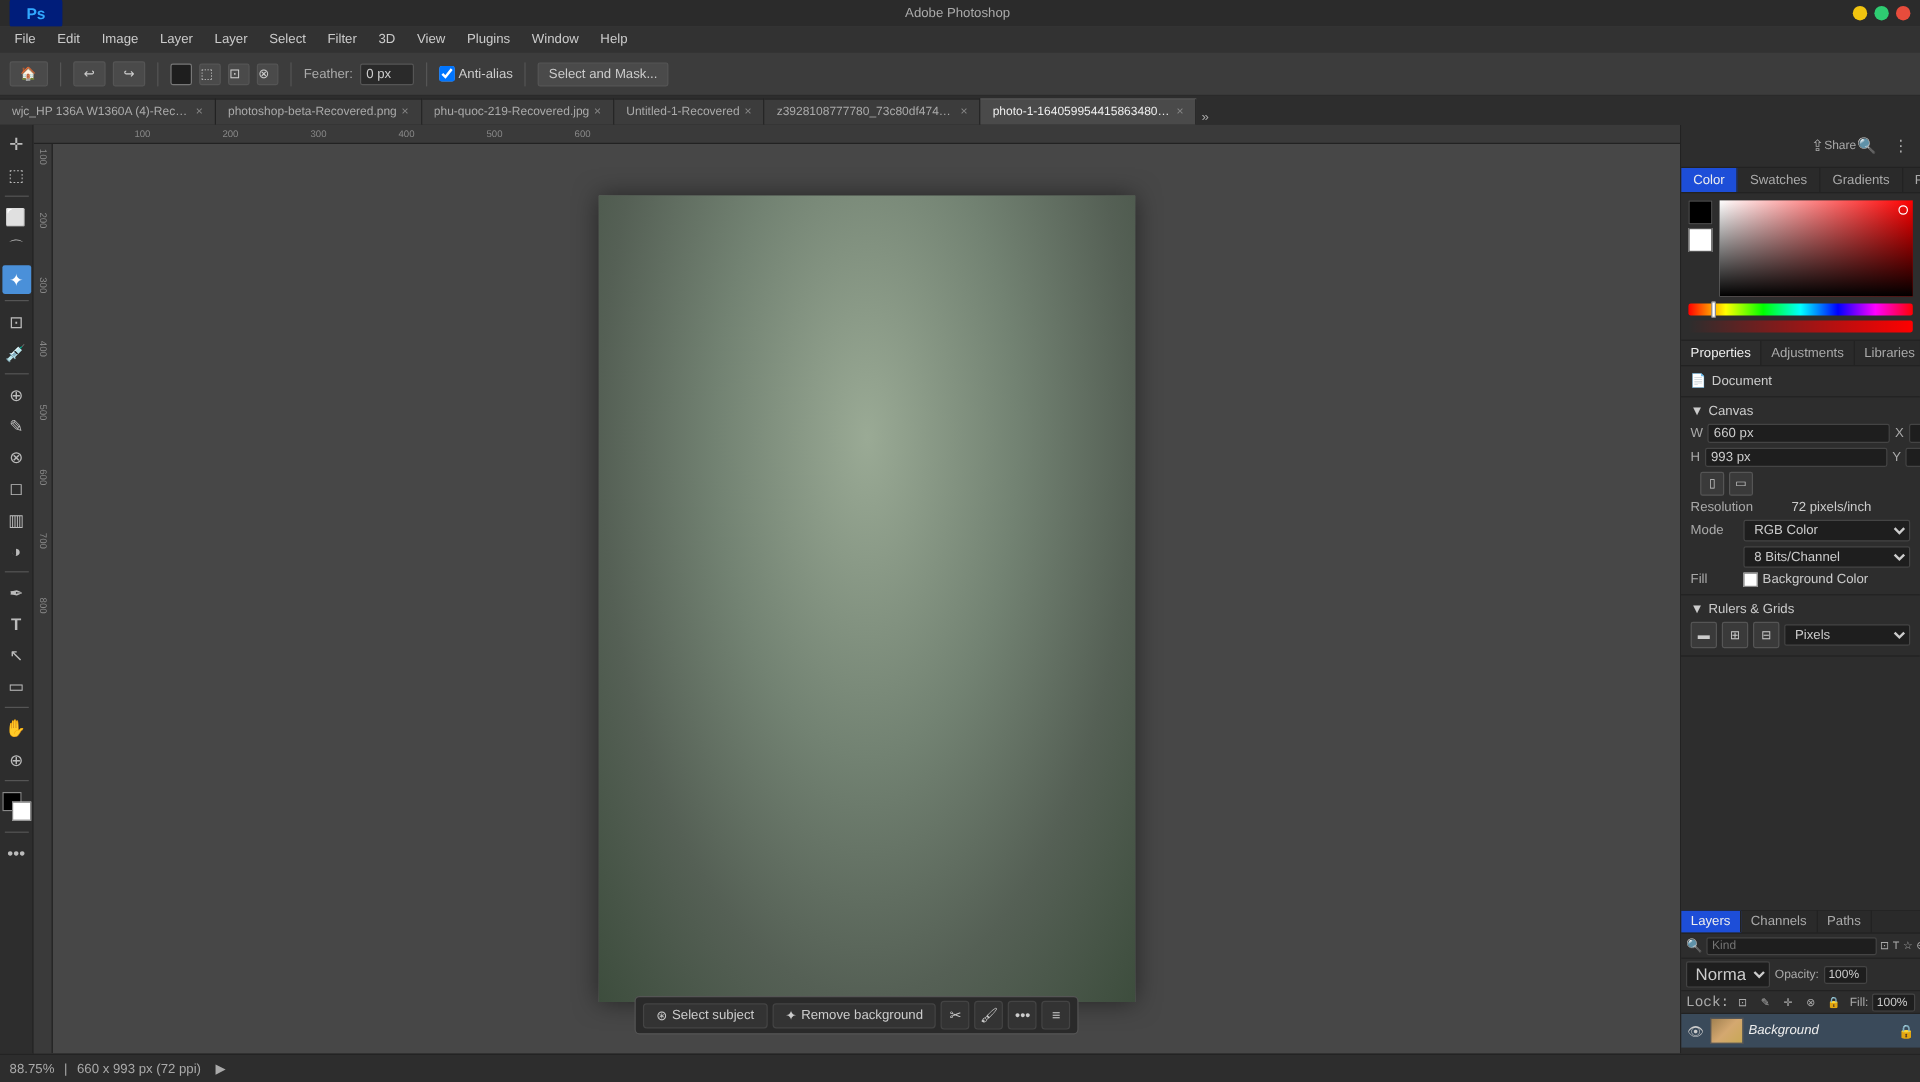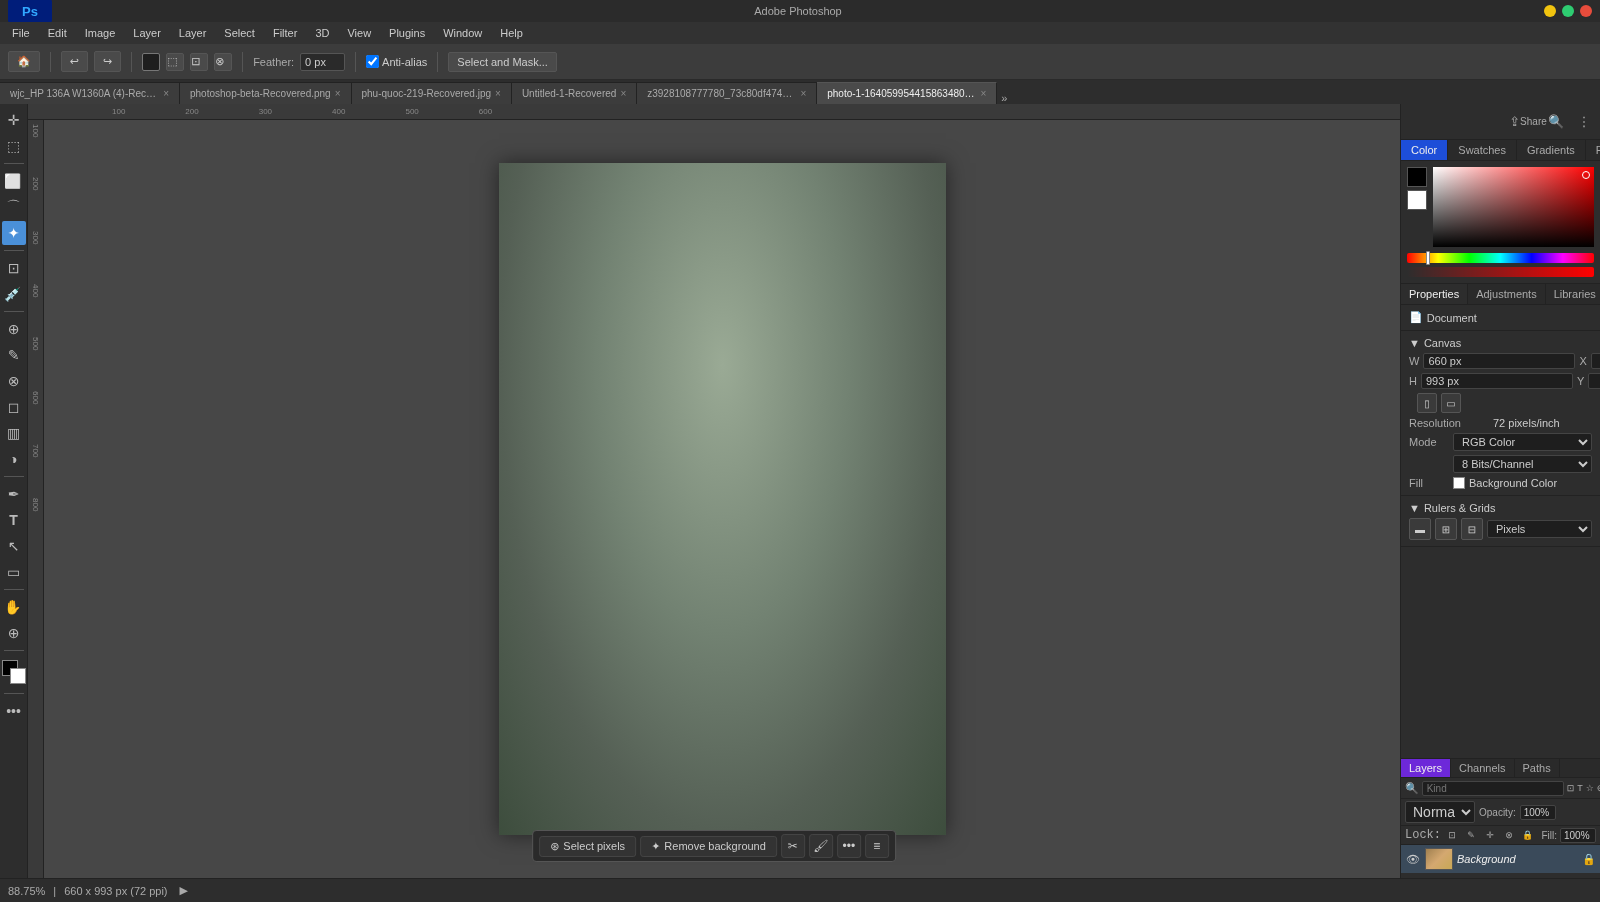--- a/index.html
+++ b/index.html
@@ -344,21 +344,21 @@
       background: #2a2a2a;
       border-bottom: 1px solid #222;
     }
     .layers-tab {
       padding: 3px 8px;
       font-size: 11px;
       color: #aaa;
       cursor: pointer;
       border-right: 1px solid #222;
     }
-    .layers-tab.active { color: #eee; background: #6d28d9; }
+    .layers-tab.active { color: #eee; background: #1d4ed8; }
     .layers-toolbar {
       display: flex;
       align-items: center;
       padding: 2px 4px;
       gap: 3px;
       border-bottom: 1px solid #222;
     }
     .layers-search {
       flex: 1;
       background: #1e1e1e;
@@ -706,21 +706,21 @@
                 <path d="M115 200 Q80 150 90 100" stroke="#a07020" stroke-width="1.5" fill="none" opacity="0.6"></path>
                 <path d="M130 190 Q100 140 110 90" stroke="#a07020" stroke-width="1" fill="none" opacity="0.5"></path>
               </svg>
             </div>
           </div>
         </div>
 
         <div style="position:absolute;bottom:16px;left:50%;transform:translateX(-50%);display:flex;align-items:center;gap:4px;background:#2a2a2a;border:1px solid #555;border-radius:4px;padding:3px 6px;">
           <div class="bottom-btn">
             <span>⊛</span>
-            <span>Select pixels</span>
+            <span>Select subject</span>
           </div>
           <div class="bottom-btn">
             <span>✦</span>
             <span>Remove background</span>
           </div>
           <div class="bottom-icon-btn">✂</div>
           <div class="bottom-icon-btn">🖌</div>
           <div class="bottom-icon-btn">•••</div>
           <div class="bottom-icon-btn">≡</div>
         </div>

